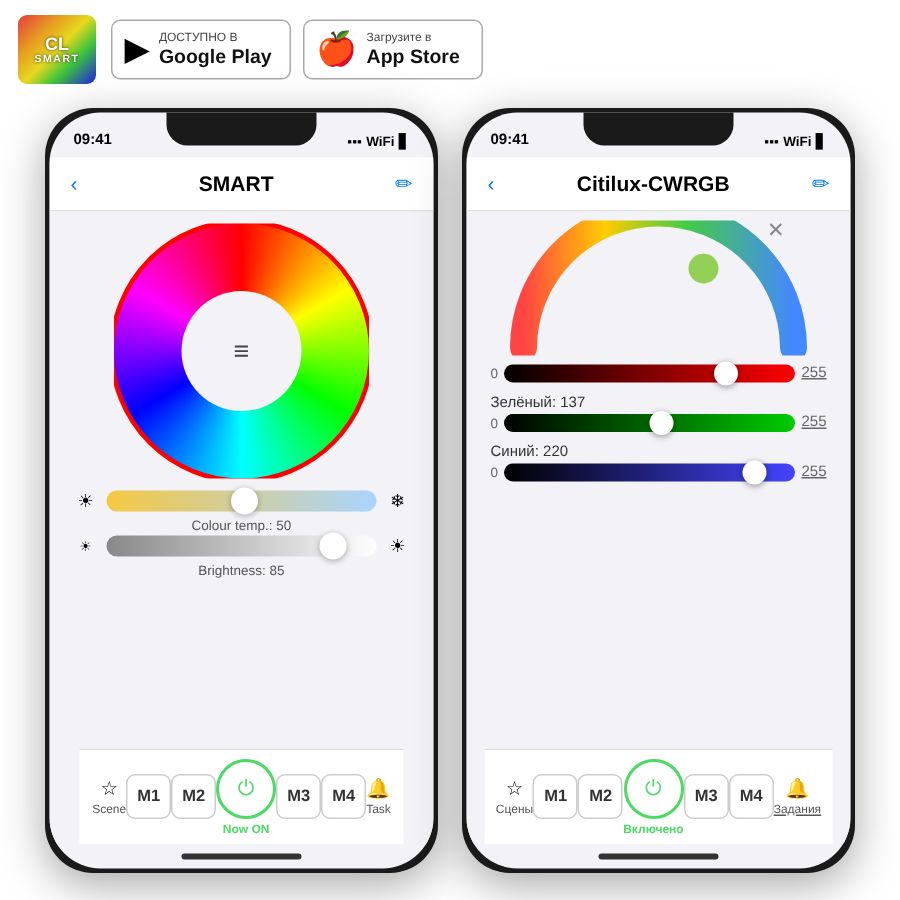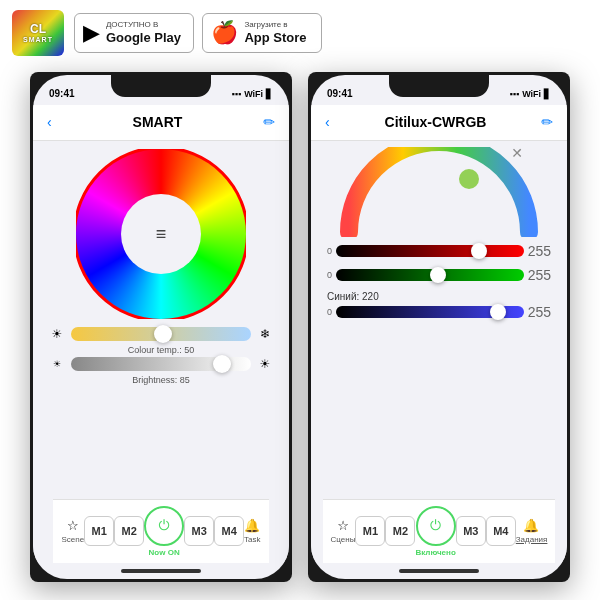--- a/index.html
+++ b/index.html
@@ -72,21 +72,21 @@
       padding: 0 12px 12px 12px;
       height: 535px;
       align-items: center;
     }
 
     
     .phone {
       width: 262px;
       height: 510px;
       background: #1a1a1a;
-      border-radius: 8px;
+      border-radius: 32px;
       padding: 3px;
       box-shadow: 0 8px 30px rgba(0,0,0,0.35);
       position: relative;
     }
     .phone-inner {
       width: 100%;
       height: 100%;
       background: #f2f2f7;
       border-radius: 34px;
       overflow: hidden;
@@ -282,21 +282,21 @@
       margin-bottom: 2px;
       display: flex;
       justify-content: space-between;
     }
     .rgb-track-container {
       display: flex;
       align-items: center;
       gap: 4px;
     }
     .rgb-min { font-size: 9px; color: #666; }
-    .rgb-max { font-size: 14px; color: #666; }
+    .rgb-max { font-size: 10px; color: #666; text-decoration: underline; }
     .rgb-track {
       flex: 1;
       height: 12px;
       border-radius: 6px;
       position: relative;
     }
     .rgb-thumb {
       position: absolute;
       top: 50%;
       transform: translateY(-50%);
@@ -504,20 +504,23 @@
             <div class="rgb-track-container">
               <span class="rgb-min">0</span>
               <div class="rgb-track red-track">
                 <div class="rgb-thumb" style="left:72%;"></div>
               </div>
               <span class="rgb-max">255</span>
             </div>
           </div>
 
           <div class="rgb-row">
+            <div class="rgb-label">
+              <span>Зелёный: 137</span>
+            </div>
             <div class="rgb-track-container">
               <span class="rgb-min">0</span>
               <div class="rgb-track green-track">
                 <div class="rgb-thumb" style="left:50%;"></div>
               </div>
               <span class="rgb-max">255</span>
             </div>
           </div>
 
           <div class="rgb-row">

